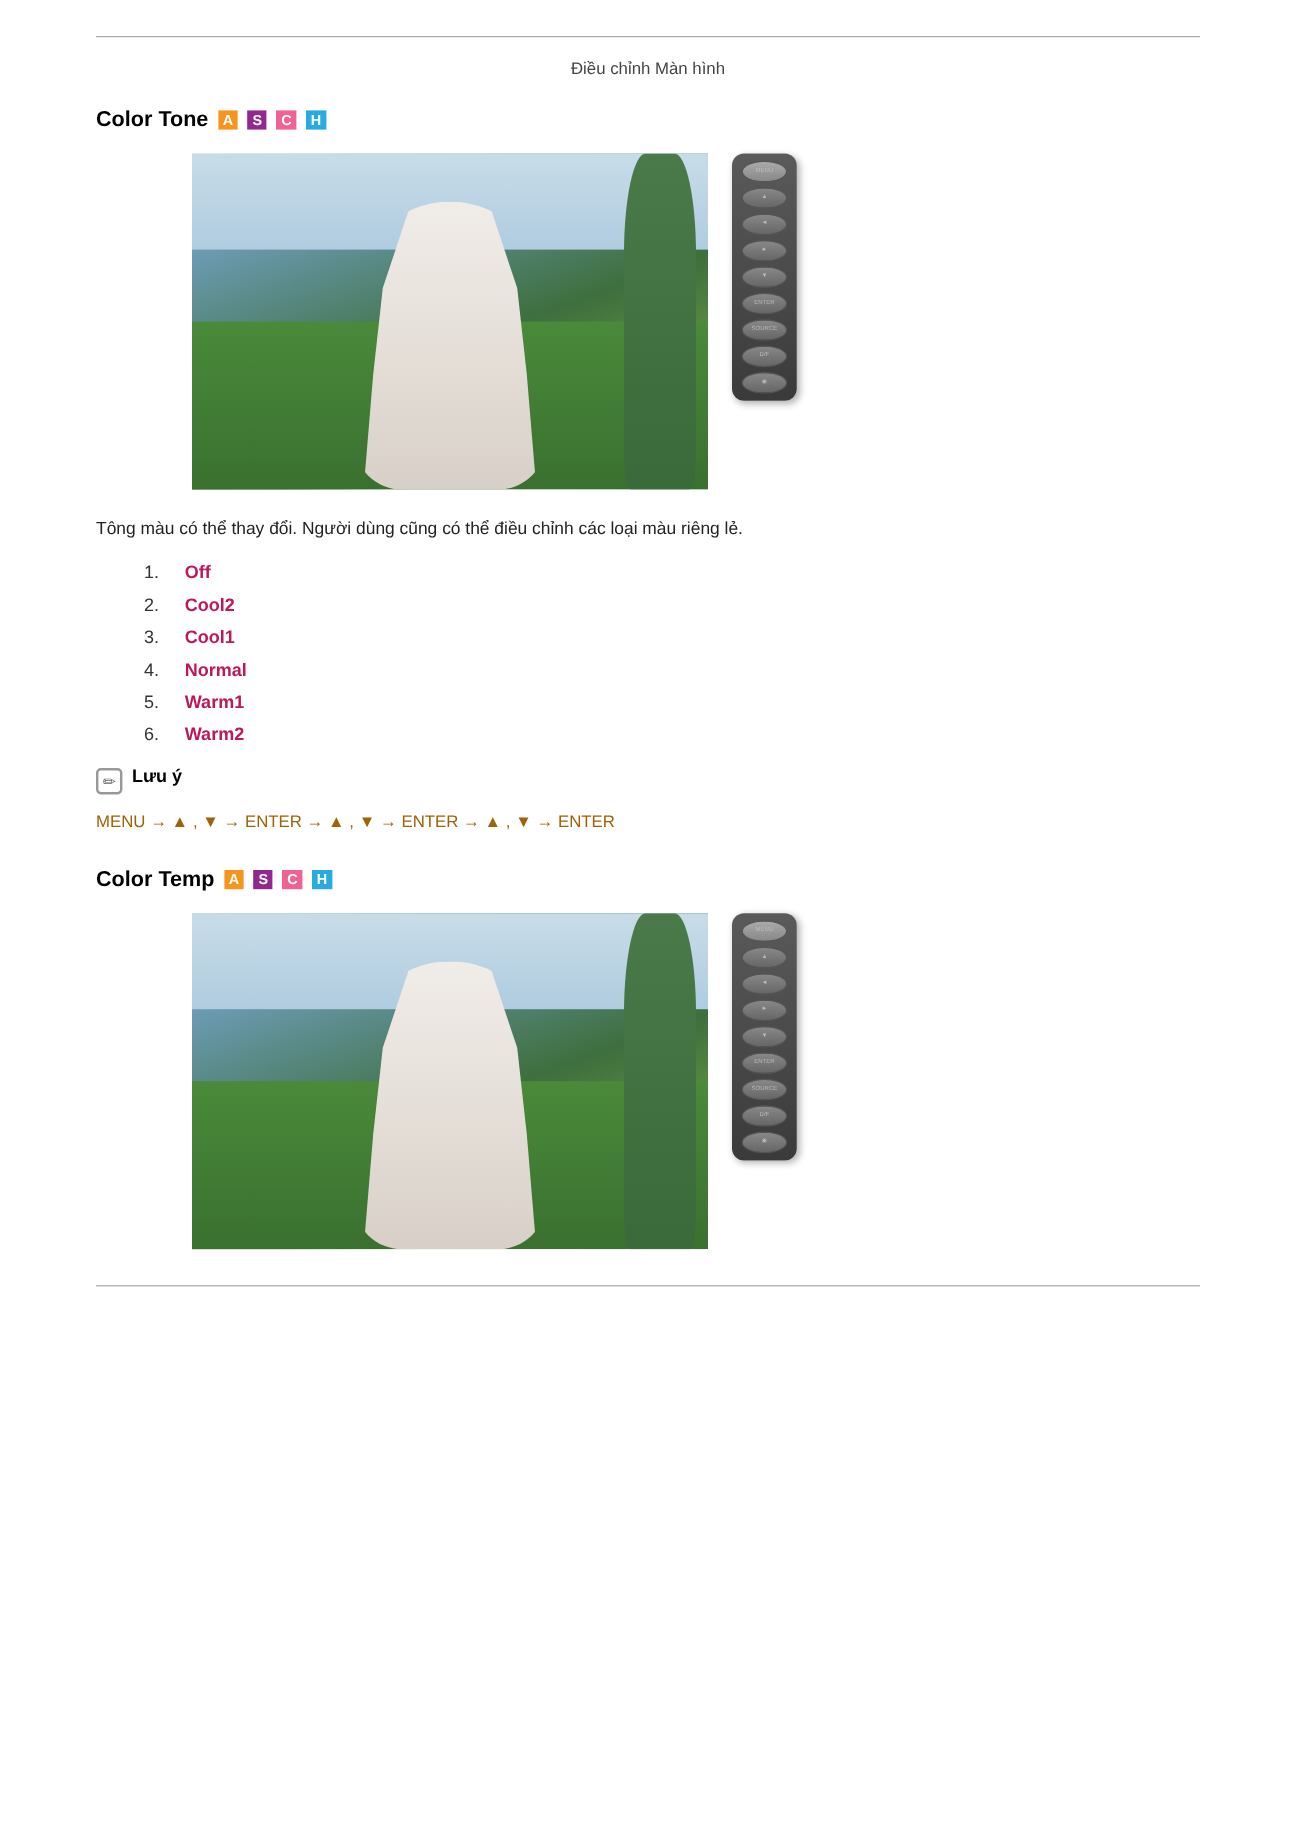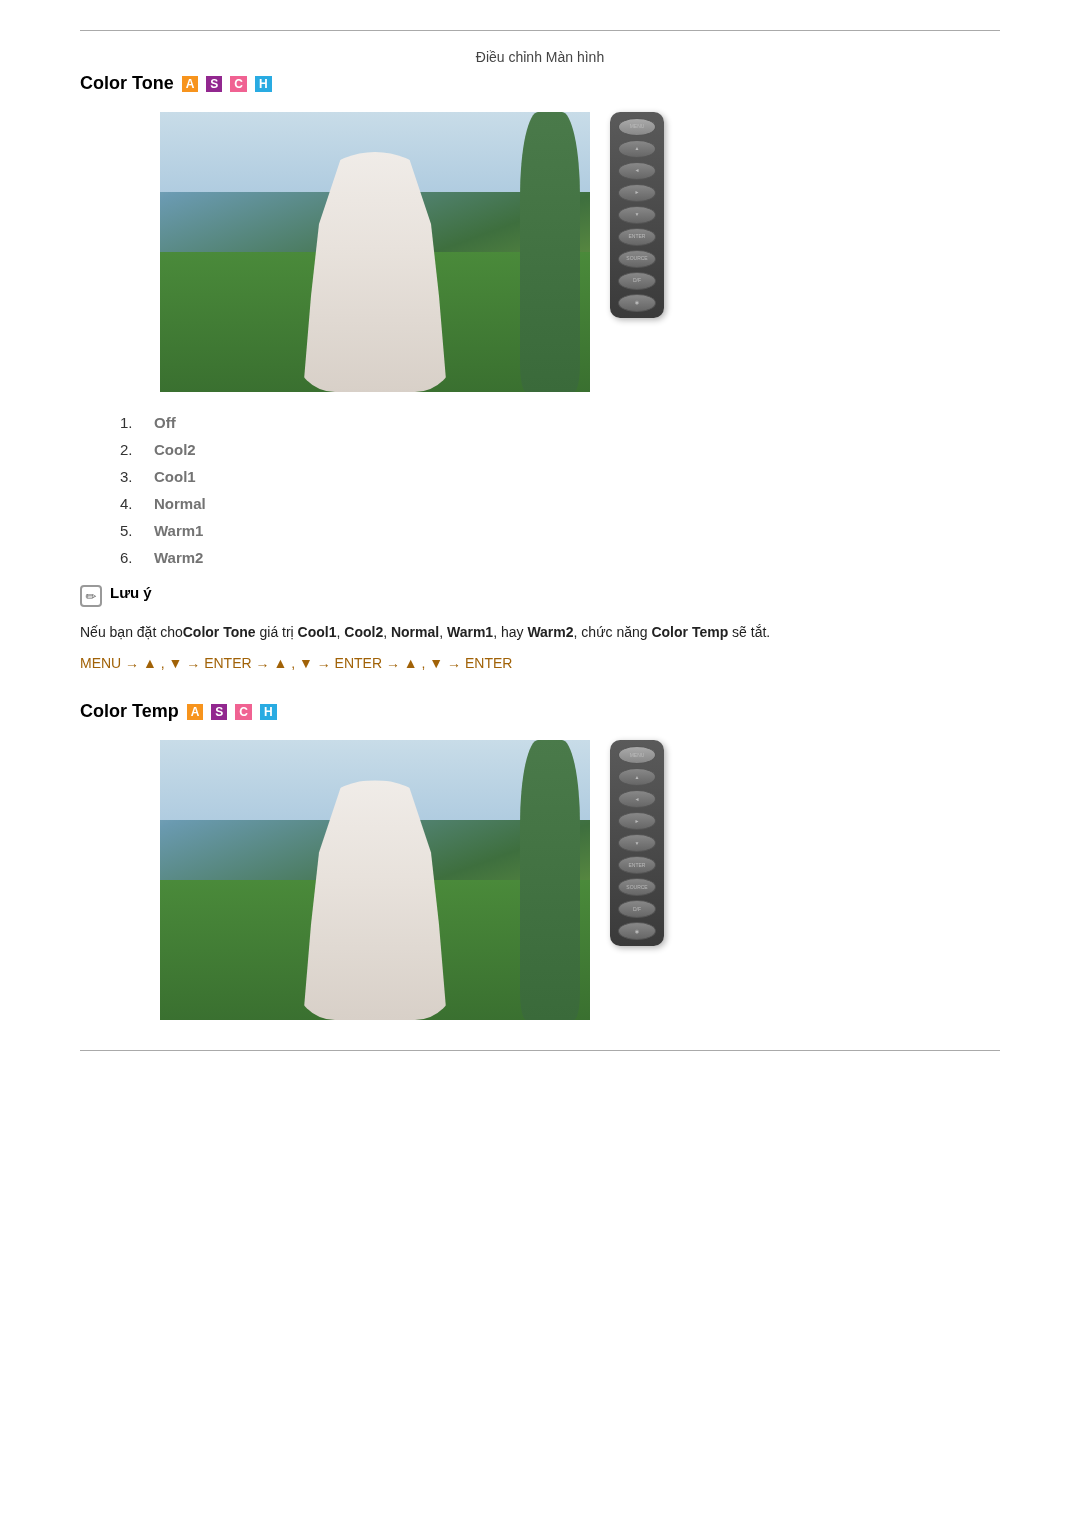--- a/index.html
+++ b/index.html
@@ -22,21 +22,21 @@
     }
     .bottom-divider {
       border: none;
       border-top: 1px solid #aaa;
       margin-top: 30px;
     }
     .page-title {
       text-align: center;
       font-size: 14px;
       color: #444;
-      margin-bottom: 8px;
+      margin-bottom: 24px;
     }
     
     .section-title {
       font-size: 18px;
       font-weight: bold;
       margin-bottom: 18px;
       display: flex;
       align-items: center;
       gap: 6px;
     }
@@ -158,21 +158,21 @@
       font-size: 15px;
       display: flex;
       gap: 14px;
     }
     .item-num {
       min-width: 20px;
       color: #333;
     }
     .item-label {
       font-weight: bold;
-      color: #737373;
+      color: #be185d;
     }
 
     
     .note-section {
       display: flex;
       align-items: flex-start;
       gap: 8px;
       margin-bottom: 14px;
     }
     .note-icon {
@@ -253,20 +253,21 @@
       </div>
       <div class="remote-btn">
         <span class="remote-btn-label">D/F</span>
       </div>
       <div class="remote-btn">
         <span class="remote-btn-label">◉</span>
       </div>
     </div>
   </div>
 
+  <p class="description">Tông màu có thể thay đổi. Người dùng cũng có thể điều chỉnh các loại màu riêng lẻ.</p>
 
   <ol class="item-list">
     <li>
       <span class="item-num">1.</span>
       <span class="item-label">Off</span>
     </li>
     <li>
       <span class="item-num">2.</span>
       <span class="item-label">Cool2</span>
     </li>
@@ -285,23 +286,20 @@
     <li>
       <span class="item-num">6.</span>
       <span class="item-label">Warm2</span>
     </li>
   </ol>
 
   <div class="note-section">
     <div class="note-icon">✏</div>
     <span class="note-title">Lưu ý</span>
   </div>
-  <p class="note-text">
-    Nếu bạn đặt cho<strong>Color Tone</strong> giá trị <strong>Cool1</strong>, <strong>Cool2</strong>, <strong>Normal</strong>, <strong>Warm1</strong>, hay <strong>Warm2</strong>, chức năng <strong>Color Temp</strong> sẽ tắt.
-  </p>
 
   <p class="menu-path">MENU → ▲ , ▼ → ENTER → ▲ , ▼ → ENTER → ▲ , ▼ → ENTER</p>
 
   <div class="section-title">
     <span>Color Temp</span>
     <span class="badge badge-a">A</span>
     <span class="badge badge-s">S</span>
     <span class="badge badge-c">C</span>
     <span class="badge badge-h">H</span>
   </div>

